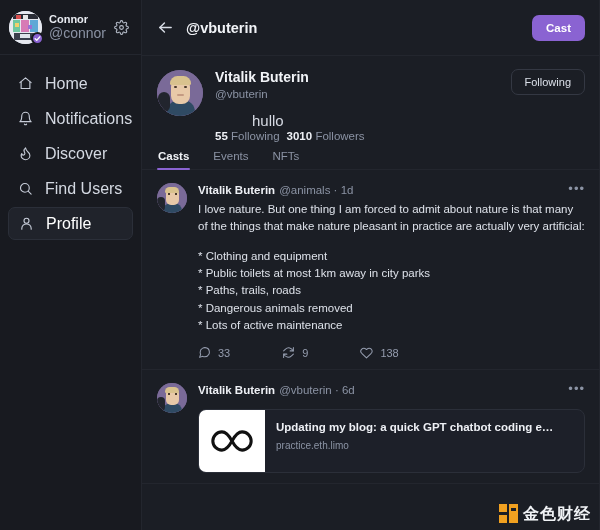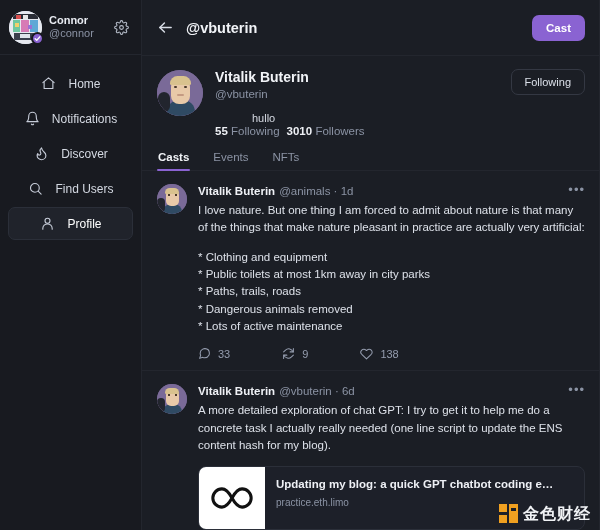--- a/index.html
+++ b/index.html
@@ -79,21 +79,21 @@
     flex: 1;
     line-height: 1.15;
   }
   .user-name {
     font-size: 11px;
     font-weight: bold;
     color: #e9ecf2;
     white-space: nowrap;
   }
   .user-handle {
-    font-size: 11px;
+    font-size: 14px;
     color: #8b93a4;
     white-space: nowrap;
   }
 
   .gear-btn {
     width: 20px;
     height: 20px;
     flex: 0 0 20px;
     display: flex;
     align-items: center;
@@ -108,23 +108,22 @@
     flex-direction: column;
     gap: 2px;
   }
   .nav-item {
     display: flex;
     align-items: center;
     height: 33px;
     padding: 0 9px;
     border-radius: 7px;
     color: #d4d9e2;
-    font-size: 12px;
-    cursor: pointer;
-    justify-content: center;
+    font-size: 16px;
+    cursor: pointer;
   }
   .nav-item .nic {
     width: 17px;
     height: 17px;
     flex: 0 0 17px;
     margin-right: 11px;
     display: flex;
     align-items: center;
     justify-content: center;
     color: #c6ccd8;
@@ -218,38 +217,38 @@
     color: #dbe0e9;
     font-size: 11px;
     border: 1px solid #343843;
     border-radius: 7px;
     padding: 6px 13px;
     cursor: pointer;
     font-family: inherit;
     margin-top: 1px;
   }
   .prof-bio {
-    font-size: 11px;
+    font-size: 15px;
     color: #d6dae3;
     margin-top: 9px;
     padding-left: 37px;
   }
   .prof-stats {
     margin-top: 1px;
     font-size: 11.5px;
     color: #8b93a4;
   }
   .prof-stats b { color: #eef0f5; font-weight: bold; }
   .prof-stats .sp { display: inline-block; width: 7px; }
 
   
   .tabs {
     display: flex;
     padding: 0 15px;
-    margin-top: 9px;
+    margin-top: 3px;
     border-bottom: 1px solid #23262e;
     gap: 22px;
   }
   .tab {
     font-size: 11.5px;
     color: #8b93a4;
     padding: 5px 1px 7px 1px;
     cursor: pointer;
     position: relative;
     white-space: nowrap;
@@ -586,21 +585,20 @@
         <span class="lay" style="left:11px;top:10px;width:2px;height:2px;background:#4a3a2c;"></span>
         <span class="lay" style="left:18px;top:10px;width:2px;height:2px;background:#4a3a2c;"></span>
         <span class="lay" style="left:0px;top:14px;width:8px;height:14px;background:#22252e;border-radius:4px;"></span>
       </div>
       <div class="post-body">
         <div class="post-head">
           <span class="who">Vitalik Buterin</span>
           <span class="meta">@vbuterin · 6d</span>
           <span class="more-btn">•••</span>
         </div>
-        <div class="post-text">A more detailed exploration of chat GPT: I try to get it to help me do a concrete task I actually really needed (one line script to update the ENS content hash for my blog).</div>
 
         <div class="link-card">
           <div class="link-thumb">
             <svg viewBox="0 0 48 30" fill="none" stroke="#111111" stroke-width="3.2" stroke-linecap="round" stroke-linejoin="round">
               <path d="M24 15c3-5.5 6-9.5 10.5-9.5A9.5 9.5 0 0 1 34.5 24.5C30 24.5 27 20.5 24 15z"></path>
               <path d="M24 15c-3 5.5-6 9.5-10.5 9.5A9.5 9.5 0 0 1 13.5 5.5C18 5.5 21 9.5 24 15z"></path>
             </svg>
           </div>
           <div class="link-meta">
             <div class="link-title">Updating my blog: a quick GPT chatbot coding e…</div>

